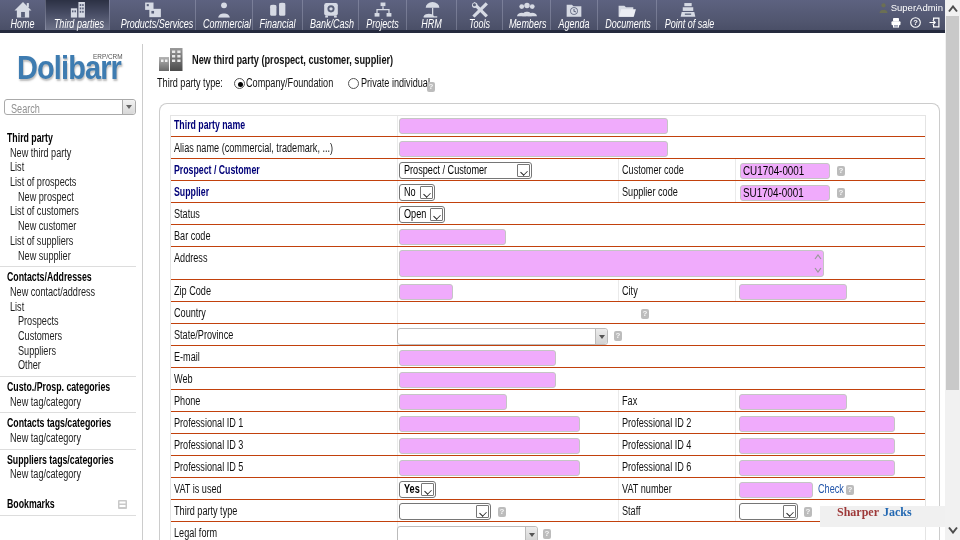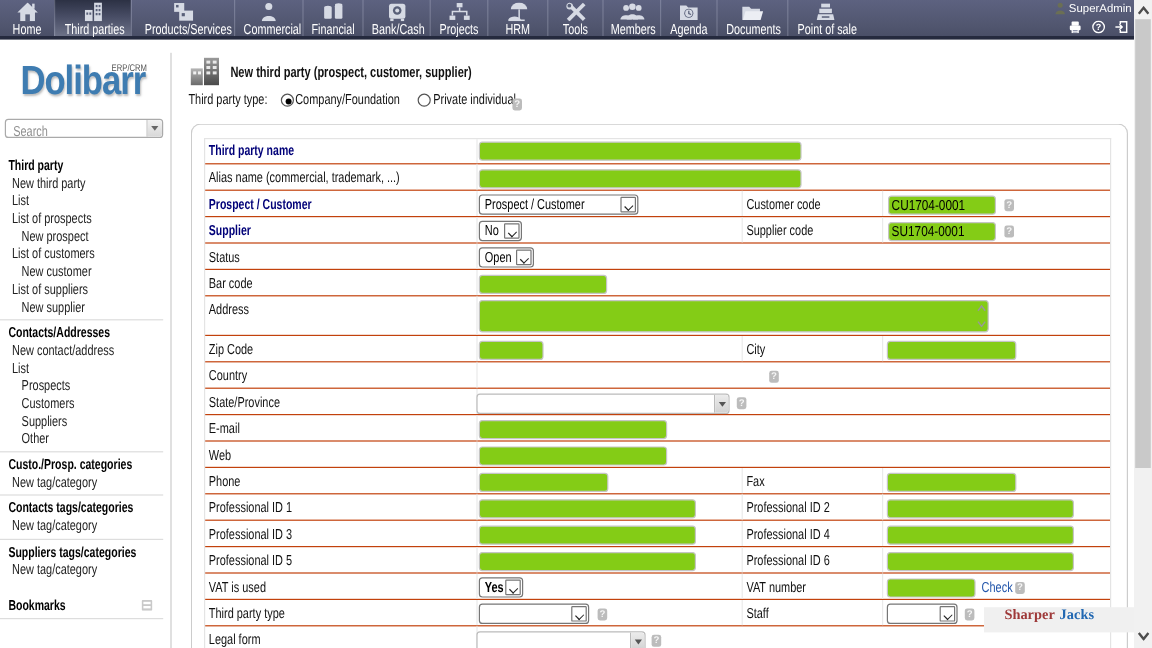--- a/index.html
+++ b/index.html
@@ -2,21 +2,21 @@
 <html><head>
 <meta charset="utf-8">
 <style>
 * { margin:0; padding:0; box-sizing:border-box; }
 html,body { width:960px; height:540px; overflow:hidden; background:#fff;
   font-family:"Liberation Sans", sans-serif; }
 .nw { display:inline-block; transform:scaleX(0.76); transform-origin:0 50%; white-space:nowrap; }
 #topbar { position:absolute; left:0; top:0; width:945px; height:33px;
   background:linear-gradient(#5d6280,#50556e 75%,#4a4f67);
   border-bottom:3px solid #252a3e; }
-.tab { position:absolute; top:0; height:30px; }
+.tab { position:absolute; top:0; height:30px;font-style:italic; }
 .tab.sep { border-left:1px solid rgba(195,200,220,0.3); }
 .tab.sel { background:linear-gradient(#2c3144 0%,#474c64 45%,#6d7288 100%); }
 .tab .lbl { position:absolute; bottom:-0.5px; left:0; right:0; text-align:center;
   color:#fff; font-size:12px; white-space:nowrap; transform:scaleX(0.75); }
 #userbox { position:absolute; top:2px; right:17px; color:#fff; font-size:9.5px; }
 #usericons { position:absolute; top:17px; right:20px; }
 #usericons svg { margin-left:8px; vertical-align:top; }
 
 #sbar { position:absolute; right:0; top:0; width:15px; height:540px; background:#f1f1f1; }
 #sbar .thumb { position:absolute; left:1px; top:16px; width:13px; height:374px; background:#c9c9c9; }
@@ -62,21 +62,21 @@
 .row { position:relative; height:22px; border-bottom:1px solid #c2410c; }
 .row .c2 { position:absolute; left:226px; top:0; bottom:0; border-left:1px solid #eaeaea; }
 .row .c3 { position:absolute; left:447px; top:0; bottom:0; border-left:1px solid #eaeaea; }
 .row .c4 { position:absolute; left:564px; top:0; bottom:0; border-left:1px solid #eaeaea; }
 .row .lab { position:absolute; left:3px; top:4px; white-space:nowrap;
   transform:scaleX(0.76); transform-origin:0 0; }
 .row .lab2 { position:absolute; left:451px; top:4px; white-space:nowrap;
   transform:scaleX(0.76); transform-origin:0 0; }
 .req { font-weight:bold; color:#000078; transform:scaleX(0.73) !important; }
 .inp { position:absolute; top:3.5px; height:16px; border:1px solid #c5c5c5;
-  border-radius:3px; background:#84cc16; font-size:12px; line-height:14px; padding-left:2px;
+  border-radius:3px; background:#f0abfc; font-size:12px; line-height:14px; padding-left:2px;
   color:#000; }
 .inp .nw { transform:scaleX(0.82); }
 
 .nsel { position:absolute; top:3px; height:17px; border:1px solid #767676;
   border-radius:3px; background:#fff; font-size:12px; line-height:15px; padding-left:4px;
   color:#000; }
 .nsel .ar { position:absolute; right:1px; top:1px; width:13px; height:13px;
   border:1px solid #767676; border-radius:1px; background:#fff; }
 .nsel .ar:after { content:""; position:absolute; left:2.5px; top:3.5px; width:5px; height:5px;
   border-left:1.5px solid #222; border-bottom:1.5px solid #222; transform:rotate(-45deg) scale(1,0.8); }

